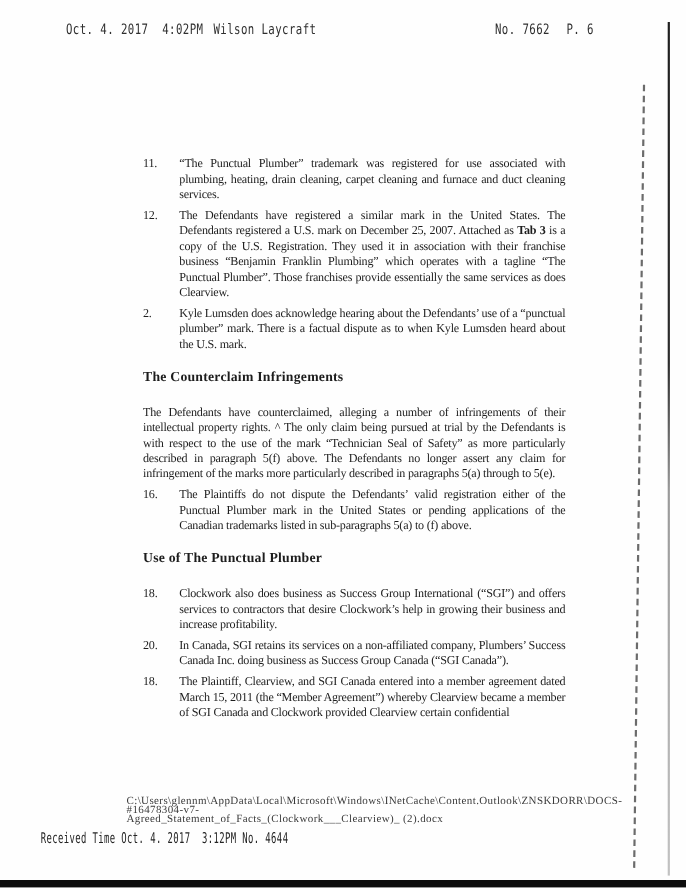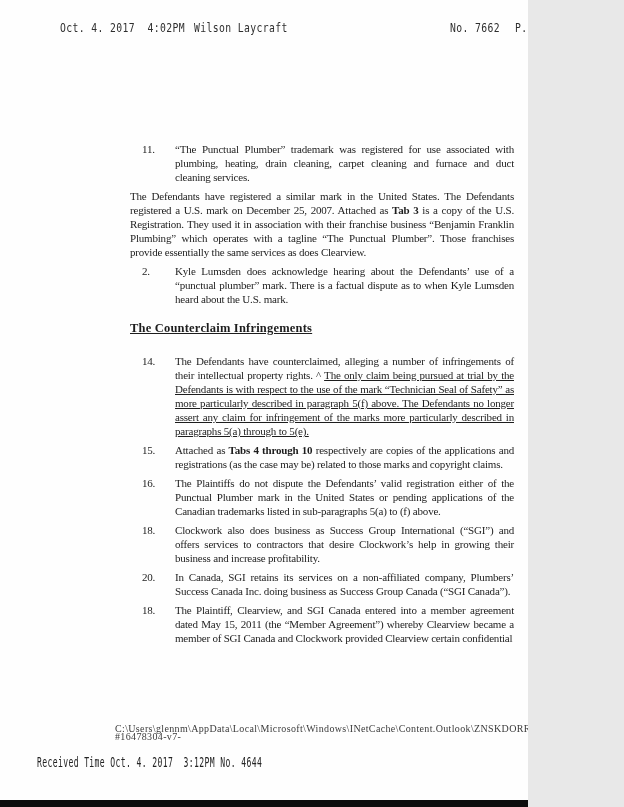--- a/index.html
+++ b/index.html
@@ -1,43 +1,43 @@
 <!DOCTYPE html>
 <html><head>
 <meta charset="utf-8">
 <style>
   html,body{margin:0;padding:0;background:#e8e8e8;}
   .page{
-    position:relative;width:528px;height:807px;background:#fefefe;
+    position:relative;width:624px;height:807px;background:#fefefe;
     overflow:hidden;font-family:"Liberation Serif",serif;color:#1c1c1c;
   }
   
   .fax-text{
     position:absolute;font-family:"DejaVu Sans Mono",monospace;
     font-size:13px;color:#2e2e2e;white-space:pre;
     transform:scaleX(0.75);transform-origin:0 0;letter-spacing:0.5px;
   }
   .hdr-datetime{left:60px;top:20px;}
   .hdr-sender{left:194px;top:20px;}
   .hdr-number{left:450px;top:20px;}
   .hdr-page{left:515px;top:20px;}
   .received{left:37px;top:754px;font-size:13.5px;transform:scaleX(0.60);letter-spacing:0.6px;color:#232323;}
 
   
   .doc-body{
     position:absolute;left:130px;top:142px;width:384px;
     font-size:11px;line-height:14px;letter-spacing:-0.2px;color:#1d1d1d;
   }
   .para{display:flex;margin:0 0 5px 0;}
-  .para-num{width:33px;flex:none;margin-left:12px;}
+  .para-num{width:33px;flex:none;}
   .para-text{flex:1;text-align:justify;}
   .seg-bold{font-weight:700;}
-  .seg-underline{text-decoration:underline;}
+  .seg-underline{}
   .doc-heading{
-    font-size:12.5px;font-weight:700;margin:15px 0 19px 0;letter-spacing:0.2px;text-decoration:underline;
+    font-size:12.5px;font-weight:700;margin:15px 0 19px 0;letter-spacing:0.2px;
   }
 
   
   .file-path{
     position:absolute;left:115px;top:725px;width:445px;
     font-size:10px;line-height:8px;letter-spacing:0.35px;color:#3a3a3a;
   }
 
   
   .dashed-line{
@@ -59,55 +59,53 @@
   <span class="fax-text hdr-sender">Wilson Laycraft</span>
   <span class="fax-text hdr-number">No. 7662</span>
   <span class="fax-text hdr-page">P. 6</span>
 
   <main class="doc-body" id="doc-body">
       <div class="para">
         <span class="para-num">11.</span>
         <span class="para-text"><span class="seg-normal">“The Punctual Plumber” trademark was registered for use associated with plumbing, heating, drain cleaning, carpet cleaning and furnace and duct cleaning services.</span></span>
       </div>
       <div class="para">
+        <span class="para-num">12.</span>
         <span class="para-text"><span class="seg-normal">The Defendants have registered a similar mark in the United States. The Defendants registered a U.S. mark on December 25, 2007. Attached as </span><span class="seg-bold">Tab 3</span><span class="seg-normal"> is a copy of the U.S. Registration. They used it in association with their franchise business “Benjamin Franklin Plumbing” which operates with a tagline “The Punctual Plumber”. Those franchises provide essentially the same services as does Clearview.</span></span>
       </div>
       <div class="para">
         <span class="para-num">2.</span>
         <span class="para-text"><span class="seg-normal">Kyle Lumsden does acknowledge hearing about the Defendants’ use of a “punctual plumber” mark. There is a factual dispute as to when Kyle Lumsden heard about the U.S. mark.</span></span>
       </div>
       <h2 class="doc-heading">The Counterclaim Infringements</h2>
       <div class="para">
-        <span class="para-num">14.</span>
         <span class="para-text"><span class="seg-normal">The Defendants have counterclaimed, alleging a number of infringements of their intellectual property rights. ^ </span><span class="seg-underline">The only claim being pursued at trial by the Defendants is with respect to the use of the mark “Technician Seal of Safety” as more particularly described in paragraph 5(f) above. The Defendants no longer assert any claim for infringement of the marks more particularly described in paragraphs 5(a) through to 5(e).</span></span>
-      </div>
-      <div class="para">
-        <span class="para-num">15.</span>
-        <span class="para-text"><span class="seg-normal">Attached as </span><span class="seg-bold">Tabs 4 through 10</span><span class="seg-normal"> respectively are copies of the applications and registrations (as the case may be) related to those marks and copyright claims.</span></span>
       </div>
       <div class="para">
         <span class="para-num">16.</span>
         <span class="para-text"><span class="seg-normal">The Plaintiffs do not dispute the Defendants’ valid registration either of the Punctual Plumber mark in the United States or pending applications of the Canadian trademarks listed in sub-paragraphs 5(a) to (f) above.</span></span>
       </div>
+      <h2 class="doc-heading">Use of The Punctual Plumber</h2>
       <div class="para">
         <span class="para-num">18.</span>
         <span class="para-text"><span class="seg-normal">Clockwork also does business as Success Group International (“SGI”) and offers services to contractors that desire Clockwork’s help in growing their business and increase profitability.</span></span>
       </div>
       <div class="para">
         <span class="para-num">20.</span>
         <span class="para-text"><span class="seg-normal">In Canada, SGI retains its services on a non-affiliated company, Plumbers’ Success Canada Inc. doing business as Success Group Canada (“SGI Canada”).</span></span>
       </div>
       <div class="para">
         <span class="para-num">18.</span>
-        <span class="para-text"><span class="seg-normal">The Plaintiff, Clearview, and SGI Canada entered into a member agreement dated May 15, 2011 (the “Member Agreement”) whereby Clearview became a member of SGI Canada and Clockwork provided Clearview certain confidential</span></span>
+        <span class="para-text"><span class="seg-normal">The Plaintiff, Clearview, and SGI Canada entered into a member agreement dated March 15, 2011 (the “Member Agreement”) whereby Clearview became a member of SGI Canada and Clockwork provided Clearview certain confidential</span></span>
       </div>
     </main>
 
   <div class="file-path">
     <div>C:\Users\glennm\AppData\Local\Microsoft\Windows\INetCache\Content.Outlook\ZNSKDORR\DOCS-#16478304-v7-</div>
+    <div>Agreed_Statement_of_Facts_(Clockwork___Clearview)_ (2).docx</div>
   </div>
 
   <span class="fax-text received">Received Time Oct. 4. 2017  3:12PM No. 4644</span>
 
   <div class="dashed-line"></div>
   <div class="edge-line"></div>
   <div class="bottom-bar"></div>
 </div>
 
 </body></html>

